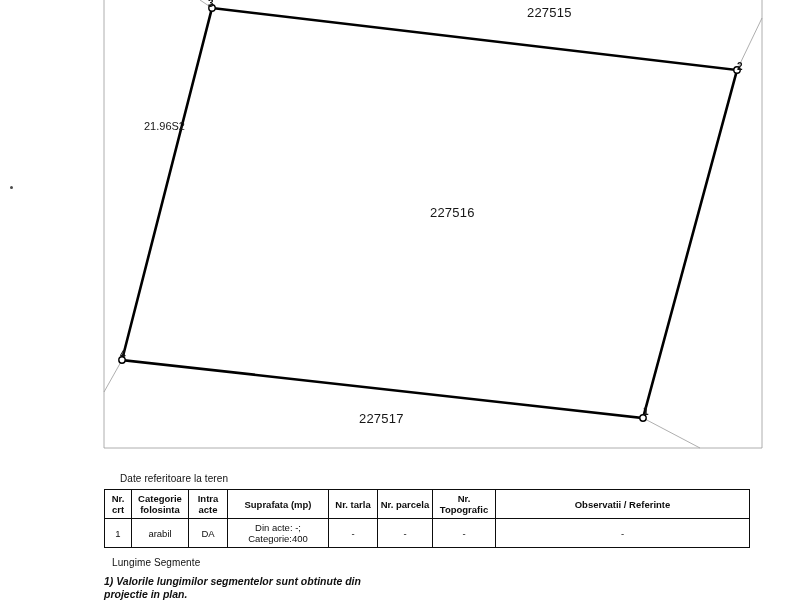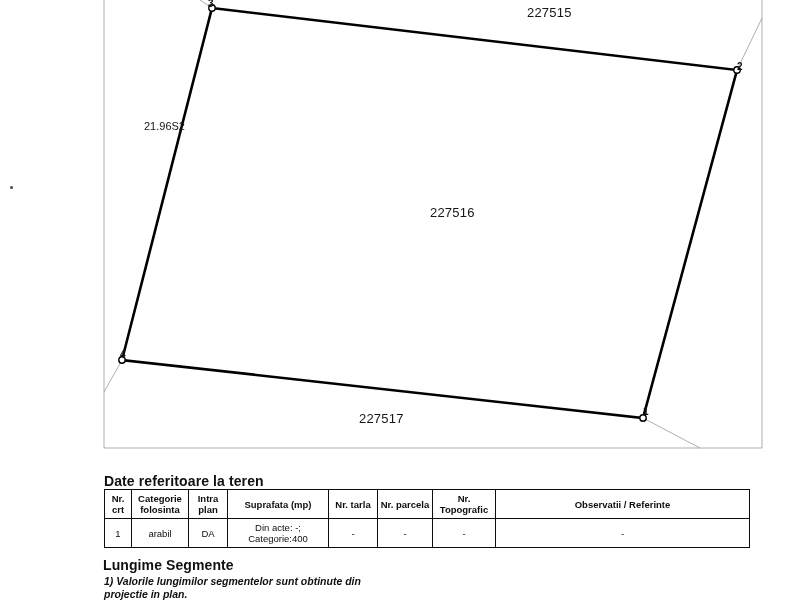--- a/index.html
+++ b/index.html
@@ -64,27 +64,28 @@
   #doc {
     position: absolute;
     left: 0;
     top: 470px;
     width: 800px;
     height: 130px;
     background: #ffffff;
   }
   .doc-heading {
     position: absolute;
-    font-size: 14px;
-    font-weight: bold;
+    font-size: 10px;
+    font-weight: normal;
     color: #101010;
     letter-spacing: 0.1px;
+    margin-left: 16px;
   }
   #terrain-heading { left: 104px; top: 3px; }
-  #segments-heading { left: 103px; top: 87px; }
+  #segments-heading { left: 96px; top: 87px; }
   .doc-note {
     position: absolute;
     left: 104px;
     font-size: 10.5px;
     font-weight: bold;
     color: #101010;
     line-height: 13px;
     width: 260px;
   }
   #note-1 { top: 105px; font-style: italic; }
@@ -173,21 +174,21 @@
 
   <div id="doc">
 
     <div class="doc-heading" id="terrain-heading">Date referitoare la teren</div>
 
     <table class="terrain">
       <thead>
         <tr>
           <th class="col-crt">Nr. crt</th>
           <th class="col-cat">Categorie folosinta</th>
-          <th class="col-intra">Intra plan</th>
+          <th class="col-intra">Intra acte</th>
           <th class="col-supr">Suprafata (mp)</th>
           <th class="col-tarla">Nr. tarla</th>
           <th class="col-parc">Nr. parcela</th>
           <th class="col-topo">Nr. Topografic</th>
           <th class="col-obs">Observatii / Referinte</th>
         </tr>
       </thead>
       <tbody>
         <tr>
           <td>1</td>

